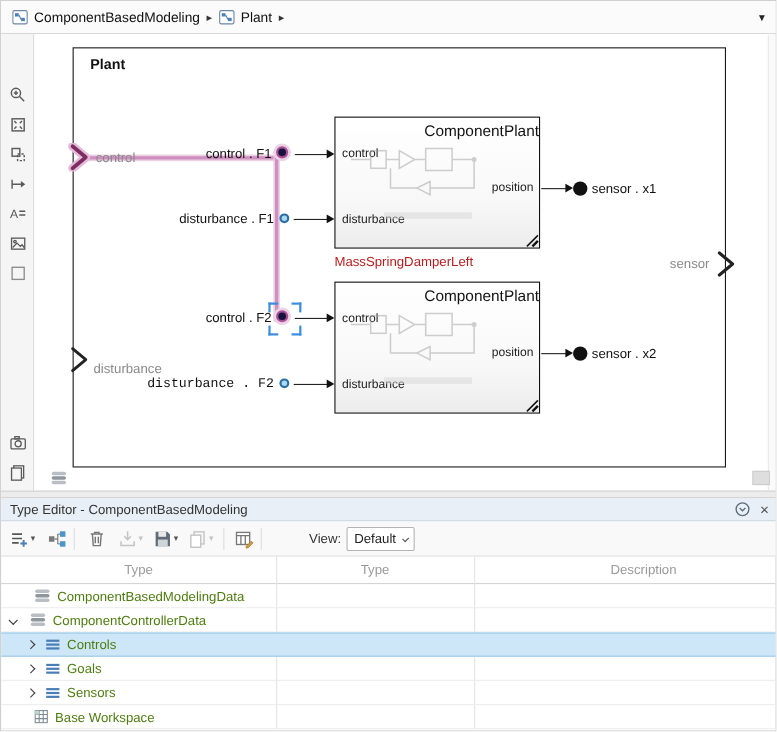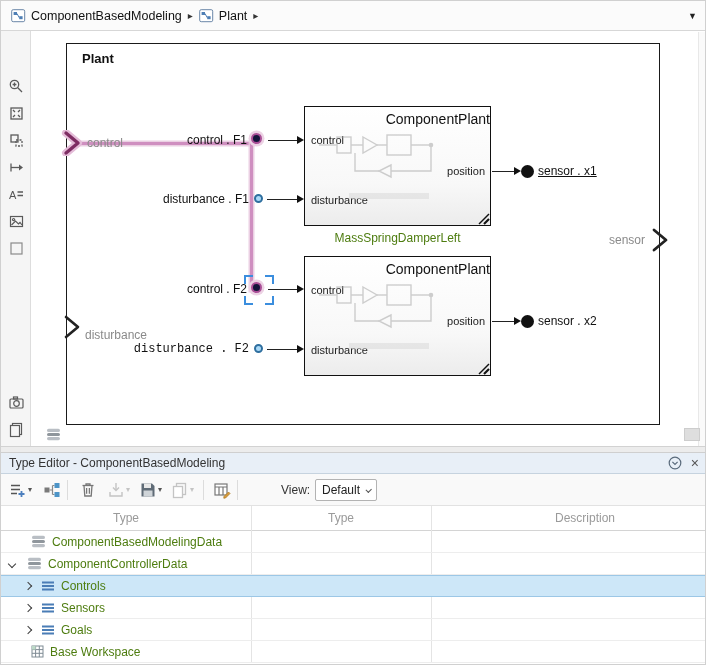--- a/index.html
+++ b/index.html
@@ -55,21 +55,21 @@
   .conn-black { position:absolute; width:13px; height:13px; border-radius:50%; background:#111; z-index:3; }
 
   .block {
     position:absolute; left:303px; width:187px; height:120px;
     border:1.6px solid #111; background:linear-gradient(180deg,#ffffff 0%,#f8f8f8 65%,#ececec 100%);
     z-index:2;
   }
   .block-inner-title { position:absolute; left:0; top:4px; width:100%; text-align:right; font-size:14px; color:#111; }
   .bport { position:absolute; font-size:11px; color:#222; }
   .bport.in1 { left:6px; top:27px; } .bport.in2 { left:6px; top:87px; } .bport.out1 { right:5px; top:58px; }
-  .block-name { position:absolute; left:303px; width:187px; text-align:center; font-size:12px; color:#4d7c0f; }
+  .block-name { position:absolute; left:303px; width:187px; text-align:left; font-size:12px; color:#b91c1c; }
   .preview { position:absolute; left:14px; top:20px; opacity:.5; }
   .corner-badge { position:absolute; right:0; bottom:0; }
 
   .sel-corner { position:absolute; width:9px; height:9px; z-index:5; }
   .sel-corner.tl { border-left:2px solid #3b8ede; border-top:2px solid #3b8ede; }
   .sel-corner.tr { border-right:2px solid #3b8ede; border-top:2px solid #3b8ede; }
   .sel-corner.bl { border-left:2px solid #3b8ede; border-bottom:2px solid #3b8ede; }
   .sel-corner.br { border-right:2px solid #3b8ede; border-bottom:2px solid #3b8ede; }
 
   .data-badge { position:absolute; left:42px; top:425px; width:20px; height:17px; display:flex; align-items:center; justify-content:center; }
@@ -237,21 +237,21 @@
     <svg width="22" height="26" viewBox="0 0 22 26">
         <path d="M5 3 L17 13 L5 23" fill="none" stroke="#222" stroke-width="2.8" stroke-linecap="round" stroke-linejoin="round"></path>
       </svg>
   </span>
   <span class="port-label" style="left:598px; top:232px; width:46px; text-align:right;">sensor</span>
 
   <span class="sig-label ralign" style="left:126px; top:132px;">control . F1</span>
   <span class="sig-label ralign" style="left:128px; top:191px;">disturbance . F1</span>
   <span class="sig-label ralign" style="left:126px; top:281px;">control . F2</span>
   <span class="sig-label ralign" style="left:128px; top:341px;font-family:Liberation Mono, monospace;">disturbance . F2</span>
-  <span class="sig-label" style="left:537px; top:163px;text-decoration:underline;">sensor . x1</span>
+  <span class="sig-label" style="left:537px; top:163px;">sensor . x1</span>
   <span class="sig-label" style="left:537px; top:313px;">sensor . x2</span>
 
   <span class="conn-dark" style="left:250px; top:132px;"></span>
   <span class="conn-dark" style="left:250px; top:281px;"></span>
   <span class="conn-blue" style="left:253px; top:193px;"></span>
   <span class="conn-blue" style="left:253px; top:343px;"></span>
   <span class="conn-black" style="left:520px; top:164px;"></span>
   <span class="conn-black" style="left:520px; top:314px;"></span>
 
   <span class="sel-corner tl" style="left:243px; top:274px;"></span>
@@ -469,33 +469,33 @@
 
     <div class="trow">
       <span class="tchev right" style="margin-left:24px"></span>
       <span class="ricon" style="margin-left:10px">
         <svg width="14" height="12" viewBox="0 0 14 12">
             <rect x="1" y="1.5" width="12" height="2" fill="#4a7db6"></rect>
             <rect x="1" y="5" width="12" height="2" fill="#4a7db6"></rect>
             <rect x="1" y="8.5" width="12" height="2" fill="#4a7db6"></rect>
           </svg>
       </span>
-      <span class="rlabel">Sensors</span>
+      <span class="rlabel">Goals</span>
     </div>
 
     <div class="trow">
       <span class="tchev right" style="margin-left:24px"></span>
       <span class="ricon" style="margin-left:10px">
         <svg width="14" height="12" viewBox="0 0 14 12">
             <rect x="1" y="1.5" width="12" height="2" fill="#4a7db6"></rect>
             <rect x="1" y="5" width="12" height="2" fill="#4a7db6"></rect>
             <rect x="1" y="8.5" width="12" height="2" fill="#4a7db6"></rect>
           </svg>
       </span>
-      <span class="rlabel">Goals</span>
+      <span class="rlabel">Sensors</span>
     </div>
 
     <div class="trow">
       <span class="ricon" style="margin-left:30px">
         <svg width="13" height="13" viewBox="0 0 13 13" fill="none" stroke="#7f8b94" stroke-width="1">
             <rect x="1" y="1" width="11" height="11" fill="#fff"></rect>
             <path d="M1 4.6 H12 M1 8.3 H12 M4.6 1 V12 M8.3 1 V12"></path>
             <rect x="1" y="1" width="3.6" height="3.6" fill="#bcd9c7" stroke="none"></rect>
           </svg>
       </span>

